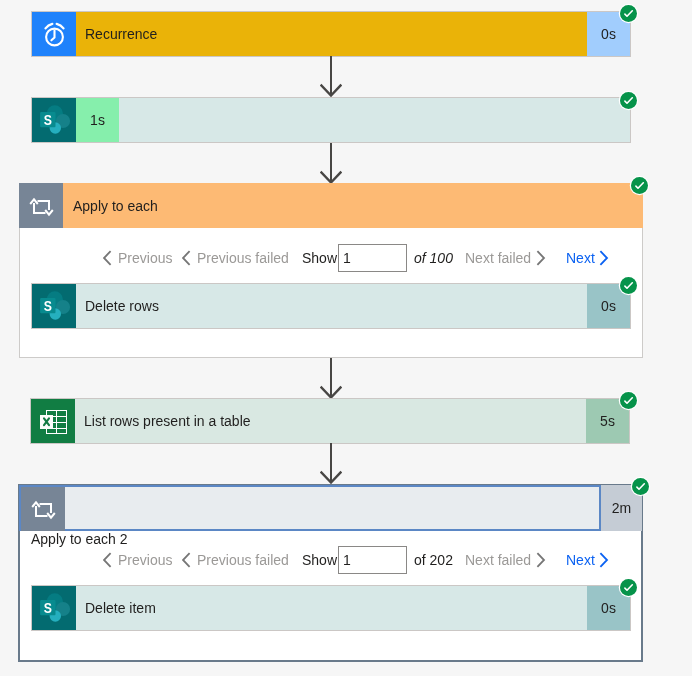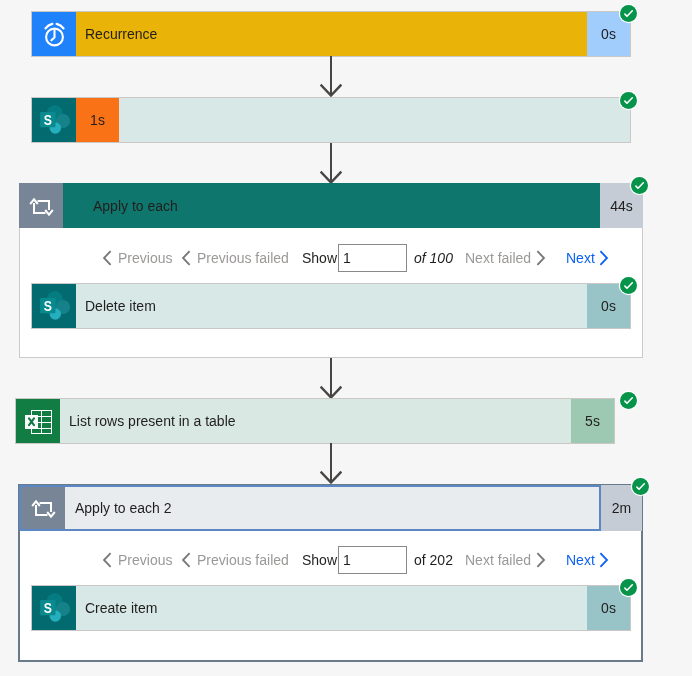--- a/index.html
+++ b/index.html
@@ -86,49 +86,48 @@
       <svg width="44" height="44" viewBox="0 0 44 44">
         <circle cx="22.8" cy="15.5" r="8.15" fill="#057c82"></circle>
         <circle cx="31.0" cy="23.0" r="7.1" fill="#158189"></circle>
         <circle cx="23.3" cy="30.0" r="5.7" fill="#25afbe"></circle>
         <rect x="8.1" y="14" width="15.4" height="15.3" rx="1" fill="#088b8f"></rect>
         <g transform="translate(15.9,0) scale(0.85,1)">
           <text x="0" y="27.2" font-family="'Liberation Sans',sans-serif" font-size="14.4" font-weight="bold" fill="#ffffff" text-anchor="middle">S</text>
         </g>
       </svg>
     </div>
-    <div class="card-dur" style="background:#f97316;">1s</div>
+    <div class="card-dur" style="background:#86efac;">1s</div>
   </div>
   <div class="badge" style="left:620px;top:92px;">
     <svg width="17" height="17" viewBox="0 0 17 17">
         <path d="M4.9 9.1 L7.0 11.2 L12.3 5.8" fill="none" stroke="#fff" stroke-width="1.6" stroke-linecap="round" stroke-linejoin="round"></path>
       </svg>
   </div>
 
   <div class="arrow" style="left:320px;top:143px;">
     <svg width="22" height="41" viewBox="0 0 22 41">
       <path d="M11 0 L11 39" stroke="#484644" stroke-width="2" fill="none"></path>
       <path d="M1.5 29.5 L11 39.5 L20.5 29.5" stroke="#484644" stroke-width="2.4" fill="none" stroke-linecap="square"></path>
     </svg>
   </div>
 
   <div class="scope" style="left:19px;top:183px;width:624px;height:175px;"></div>
   <div class="scope-header" style="left:19px;top:183px;width:624px;height:45px;">
-    <div class="hdr-main" style="background:#0f766e;gap:20px;">
+    <div class="hdr-main" style="background:#fdba74;">
       <div class="card-icon" style="background:#778596;">
         <svg width="44" height="44" viewBox="0 0 44 44">
           <path d="M15 19 L15 29 L26.5 29" fill="none" stroke="#fff" stroke-width="2" stroke-linecap="butt" stroke-linejoin="miter"></path>
           <path d="M18.5 17 L30 17 L30 26" fill="none" stroke="#fff" stroke-width="2" stroke-linecap="butt" stroke-linejoin="miter"></path>
           <path d="M11.2 20 L15 15.4 L18.8 20" fill="none" stroke="#fff" stroke-width="2" stroke-linecap="butt" stroke-linejoin="miter"></path>
           <path d="M26.2 26 L30 30.6 L33.8 26" fill="none" stroke="#fff" stroke-width="2" stroke-linecap="butt" stroke-linejoin="miter"></path>
         </svg>
       </div>
       <div class="card-title">Apply to each</div>
     </div>
-    <div class="card-dur" style="background:#c5ccd5;">44s</div>
   </div>
   <div class="badge" style="left:631px;top:177px;">
     <svg width="17" height="17" viewBox="0 0 17 17">
         <path d="M4.9 9.1 L7.0 11.2 L12.3 5.8" fill="none" stroke="#fff" stroke-width="1.6" stroke-linecap="round" stroke-linejoin="round"></path>
       </svg>
   </div>
 
   <div class="pager" style="left:0px;top:244px;width:692px;">
     <span class="chevbox" style="left:103px;">
       <svg class="chev" width="9" height="16" viewBox="0 0 9 16">
@@ -172,37 +171,37 @@
       <svg width="44" height="44" viewBox="0 0 44 44">
         <circle cx="22.8" cy="15.5" r="8.15" fill="#057c82"></circle>
         <circle cx="31.0" cy="23.0" r="7.1" fill="#158189"></circle>
         <circle cx="23.3" cy="30.0" r="5.7" fill="#25afbe"></circle>
         <rect x="8.1" y="14" width="15.4" height="15.3" rx="1" fill="#088b8f"></rect>
         <g transform="translate(15.9,0) scale(0.85,1)">
           <text x="0" y="27.2" font-family="'Liberation Sans',sans-serif" font-size="14.4" font-weight="bold" fill="#ffffff" text-anchor="middle">S</text>
         </g>
       </svg>
     </div>
-    <div class="card-title">Delete item</div>
+    <div class="card-title">Delete rows</div>
     <div class="card-dur" style="background:#99c4c7;">0s</div>
   </div>
   <div class="badge" style="left:620px;top:277px;">
     <svg width="17" height="17" viewBox="0 0 17 17">
         <path d="M4.9 9.1 L7.0 11.2 L12.3 5.8" fill="none" stroke="#fff" stroke-width="1.6" stroke-linecap="round" stroke-linejoin="round"></path>
       </svg>
   </div>
 
   <div class="arrow" style="left:320px;top:358px;">
     <svg width="22" height="41" viewBox="0 0 22 41">
       <path d="M11 0 L11 39" stroke="#484644" stroke-width="2" fill="none"></path>
       <path d="M1.5 29.5 L11 39.5 L20.5 29.5" stroke="#484644" stroke-width="2.4" fill="none" stroke-linecap="square"></path>
     </svg>
   </div>
 
-  <div class="card" style="left:15px;top:398px;width:600px;height:46px;background:#d9e8e2;">
+  <div class="card" style="left:30px;top:398px;width:600px;height:46px;background:#d9e8e2;">
     <div class="card-icon" style="background:#117d43;">
       <svg width="44" height="44" viewBox="0 0 44 44" shape-rendering="crispEdges">
         <rect x="15" y="11" width="20" height="23" fill="none" stroke="#fff" stroke-width="1"></rect>
         <path d="M25 11 L25 34" stroke="#fff" stroke-width="1" fill="none"></path>
         <path d="M15 17 L35 17 M15 23 L35 23 M15 29 L35 29" stroke="#fff" stroke-width="1" fill="none"></path>
         <rect x="9" y="16" width="13" height="14" fill="#fcfcfc" shape-rendering="auto"></rect>
         <path d="M13.0 19.4 L18.0 26.2 M18.0 19.4 L13.0 26.2" stroke="#147a45" stroke-width="2.1" fill="none" stroke-linecap="round" shape-rendering="auto"></path>
       </svg>
     </div>
     <div class="card-title">List rows present in a table</div>
@@ -216,21 +215,21 @@
 
   <div class="arrow" style="left:320px;top:443px;">
     <svg width="22" height="41" viewBox="0 0 22 41">
       <path d="M11 0 L11 39" stroke="#484644" stroke-width="2" fill="none"></path>
       <path d="M1.5 29.5 L11 39.5 L20.5 29.5" stroke="#484644" stroke-width="2.4" fill="none" stroke-linecap="square"></path>
     </svg>
   </div>
 
   <div class="scope selected" style="left:18px;top:484px;width:625px;height:178px;"></div>
   <div class="scope-header" style="left:19px;top:485px;width:623px;height:46px;">
-    <div class="hdr-main sel" style="background:#e8ecef;">
+    <div class="hdr-main sel" style="background:#e8ecef;flex-direction:column;">
       <div class="card-icon" style="background:#778596;">
         <svg width="44" height="44" viewBox="0 0 44 44">
           <path d="M15 19 L15 29 L26.5 29" fill="none" stroke="#fff" stroke-width="2" stroke-linecap="butt" stroke-linejoin="miter"></path>
           <path d="M18.5 17 L30 17 L30 26" fill="none" stroke="#fff" stroke-width="2" stroke-linecap="butt" stroke-linejoin="miter"></path>
           <path d="M11.2 20 L15 15.4 L18.8 20" fill="none" stroke="#fff" stroke-width="2" stroke-linecap="butt" stroke-linejoin="miter"></path>
           <path d="M26.2 26 L30 30.6 L33.8 26" fill="none" stroke="#fff" stroke-width="2" stroke-linecap="butt" stroke-linejoin="miter"></path>
         </svg>
       </div>
       <div class="card-title">Apply to each 2</div>
     </div>
@@ -285,21 +284,21 @@
       <svg width="44" height="44" viewBox="0 0 44 44">
         <circle cx="22.8" cy="15.5" r="8.15" fill="#057c82"></circle>
         <circle cx="31.0" cy="23.0" r="7.1" fill="#158189"></circle>
         <circle cx="23.3" cy="30.0" r="5.7" fill="#25afbe"></circle>
         <rect x="8.1" y="14" width="15.4" height="15.3" rx="1" fill="#088b8f"></rect>
         <g transform="translate(15.9,0) scale(0.85,1)">
           <text x="0" y="27.2" font-family="'Liberation Sans',sans-serif" font-size="14.4" font-weight="bold" fill="#ffffff" text-anchor="middle">S</text>
         </g>
       </svg>
     </div>
-    <div class="card-title">Create item</div>
+    <div class="card-title">Delete item</div>
     <div class="card-dur" style="background:#99c4c7;">0s</div>
   </div>
   <div class="badge" style="left:620px;top:579px;">
     <svg width="17" height="17" viewBox="0 0 17 17">
         <path d="M4.9 9.1 L7.0 11.2 L12.3 5.8" fill="none" stroke="#fff" stroke-width="1.6" stroke-linecap="round" stroke-linejoin="round"></path>
       </svg>
   </div>
 
 </div>
 

